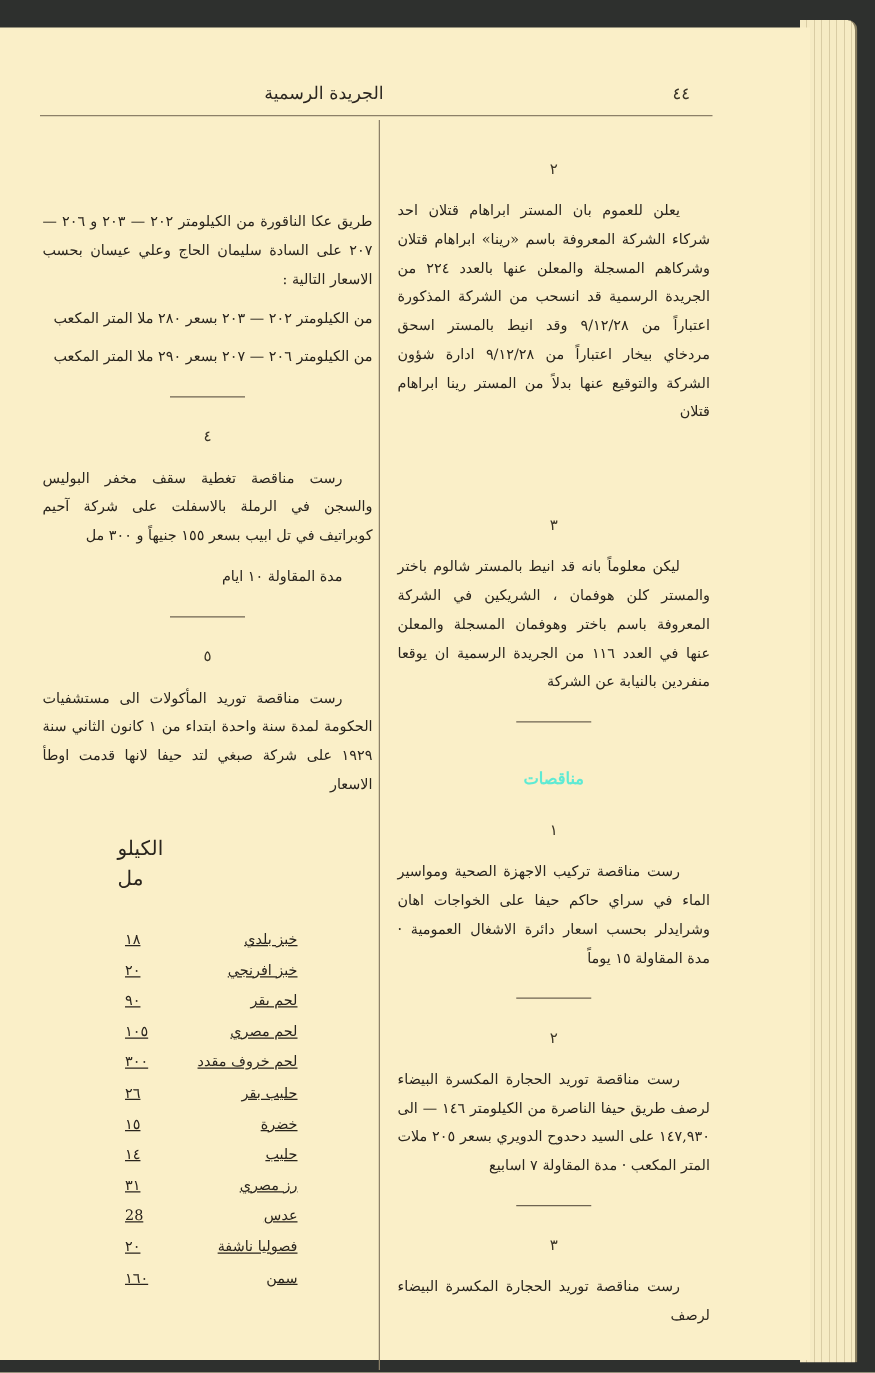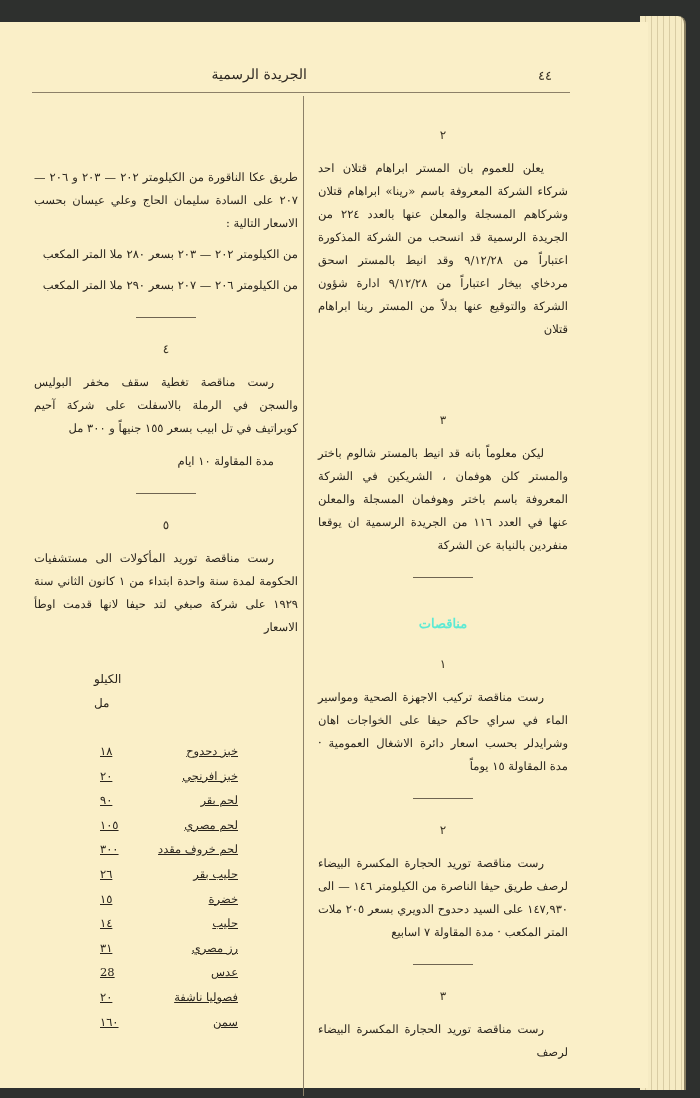--- a/index.html
+++ b/index.html
@@ -53,21 +53,21 @@
     width: 60px; height: 1px; background: #6e6452;
     margin: 20px auto 20px auto;
   }
   .section-title {
     text-align: center; font-size: 13px; font-weight: bold;
     margin: 34px 0 18px 0; color: #5eead4;
   }
   .line { margin: 8px 0; }
   .price-header {
     direction: rtl; text-align: left; padding-left: 60px;
-    font-size: 12px; line-height: 24px; margin-top: 28px;
+    font-size: 16px; line-height: 24px; margin-top: 28px;
   }
   .price-table { width: 100%; border-collapse: collapse; margin-top: 24px; }
   .price-table td { font-size: 11.5px; line-height: 24.6px; padding: 0; text-decoration: underline; }
   .price-table td.item { text-align: right; padding-right: 60px; }
   .price-table td.price { text-align: left; padding-left: 66px; }
 </style>
 </head>
 <body>
 
 <div class="page-edges"></div>
@@ -124,21 +124,21 @@
   <div>
     <div class="num">٥</div>
     <div class="para">رست مناقصة توريد المأكولات الى مستشفيات الحكومة لمدة سنة واحدة ابتداء من ١ كانون الثاني سنة ١٩٢٩ على شركة صبغي لتد حيفا لانها قدمت اوطأ الاسعار</div>
     <div class="price-header">
       <div>الكيلو</div>
       <div>مل</div>
     </div>
     <table class="price-table">
       <tbody>
         <tr>
-            <td class="item">خبز دحدوح</td>
+            <td class="item">خبز بلدي</td>
             <td class="price">١٨</td>
           </tr>
         <tr>
             <td class="item">خبز افرنجي</td>
             <td class="price">٢٠</td>
           </tr>
         <tr>
             <td class="item">لحم بقر</td>
             <td class="price">٩٠</td>
           </tr>

